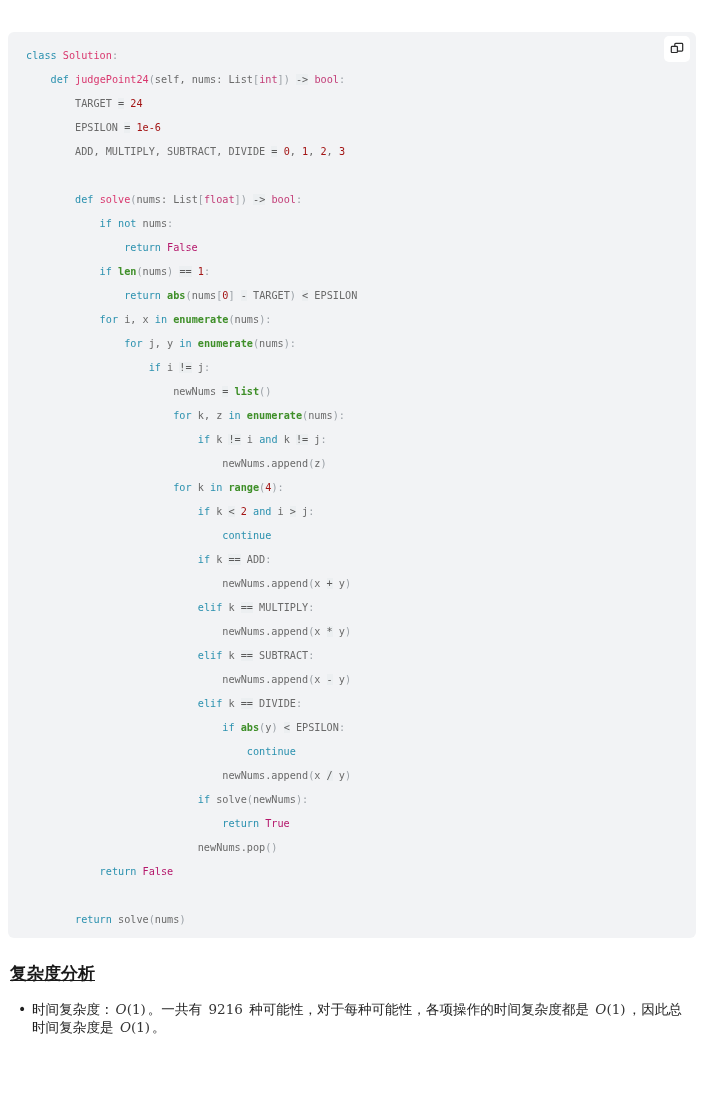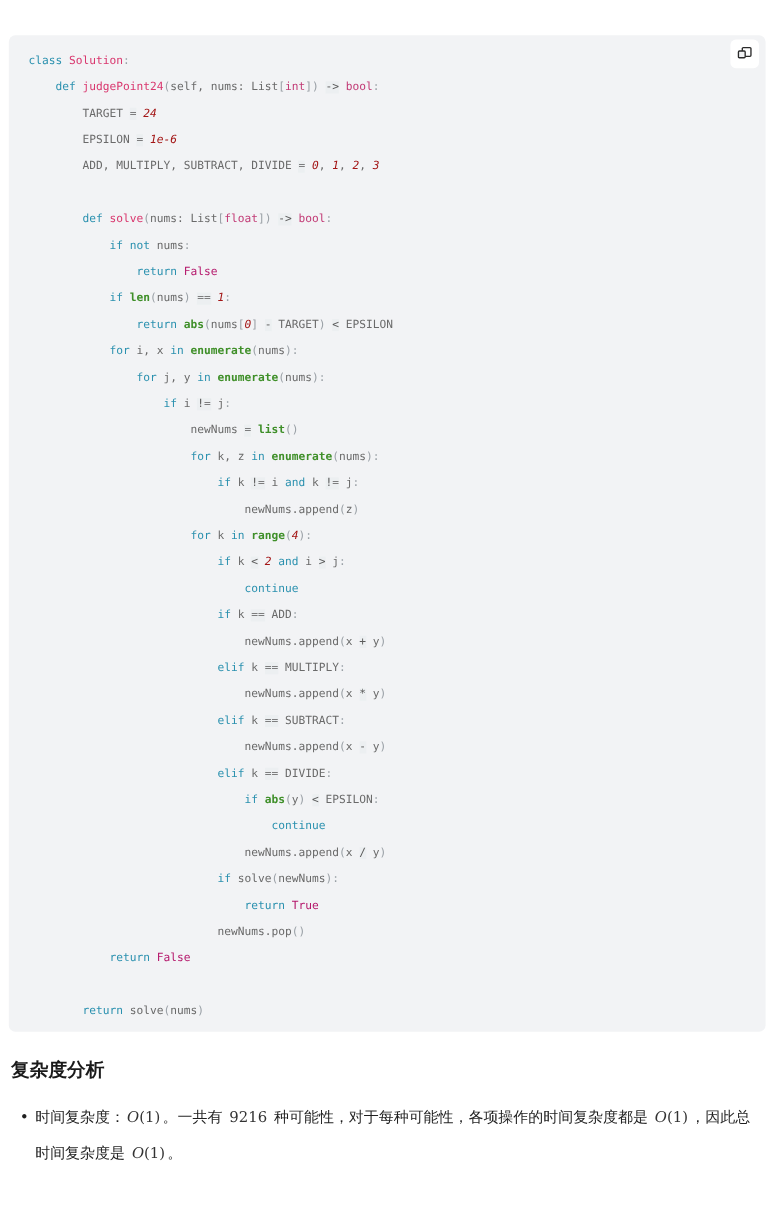--- a/index.html
+++ b/index.html
@@ -50,49 +50,50 @@
     white-space: pre;
     letter-spacing: 0;
   }
   pre.code .ln { display: block; height: 24px; }
 
   
   .kw   { color: #2b91af; }      
   .fn   { color: #d9376e; }      
   .bi   { color: #3f8f29; font-weight: bold; }      
   .cls  { color: #d9376e; }      
-  .num  { color: #a31515; font-style: italic; }      
+  .num  { color: #a31515; }      
   .lit  { color: #b5176b; }      
   .typ  { color: #c23b76; }      
   .op   { background: #eceff1; color: #5a5a5a; }  
   .pl   { color: #6a6a6a; }      
   .pn   { color: #9aa0a6; }      
 
   
   .section {
     padding: 0 6px;
   }
   h3.heading {
     font-family: "DejaVu Sans", "Liberation Sans", sans-serif;
     font-size: 17px;
     font-weight: bold;
     color: #1a1a1a;
     margin: 22px 0 0 4px;
     line-height: 26px;
+    text-decoration: underline;
   }
   ul.bullets {
     margin: 14px 0 0 0;
     padding-left: 26px;
     list-style: none;
   }
   ul.bullets li {
     position: relative;
     font-family: "DejaVu Sans", "Liberation Sans", sans-serif;
     font-size: 13.6px;
-    line-height: 33px;
+    line-height: 18px;
     color: #1f1f1f;
     margin-bottom: 14px;
     padding-right: 10px;
   }
   ul.bullets li::before {
     content: "•";
     position: absolute;
     left: -14px;
     top: 0;
     font-size: 14px;

